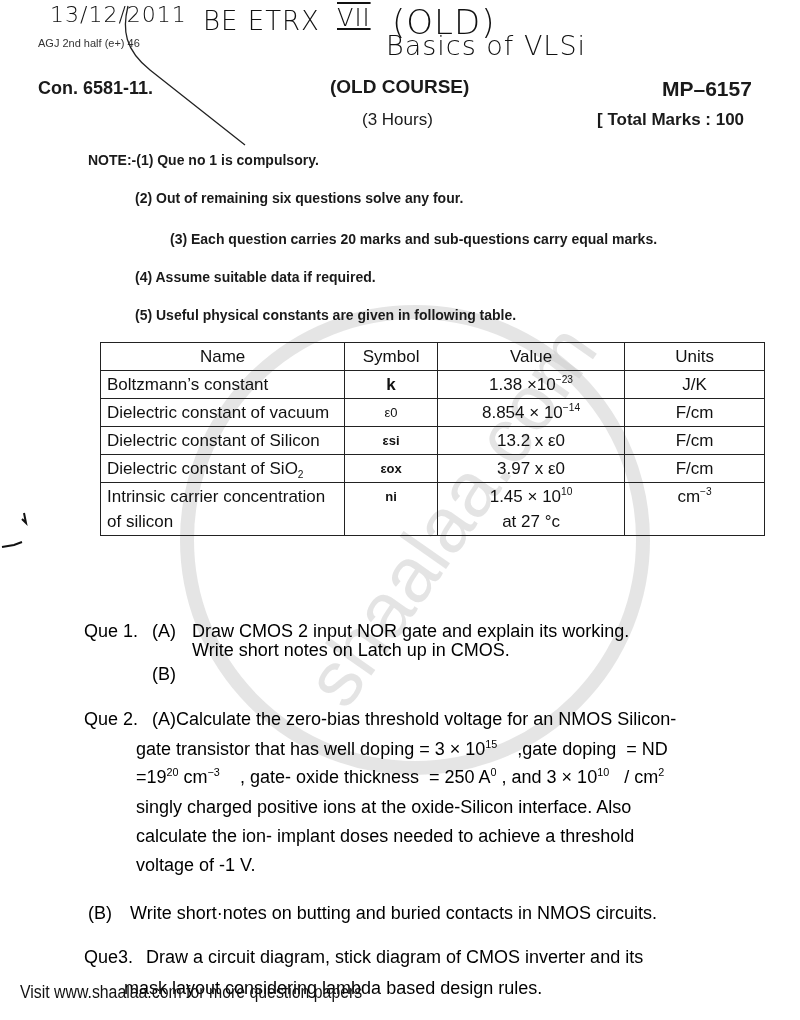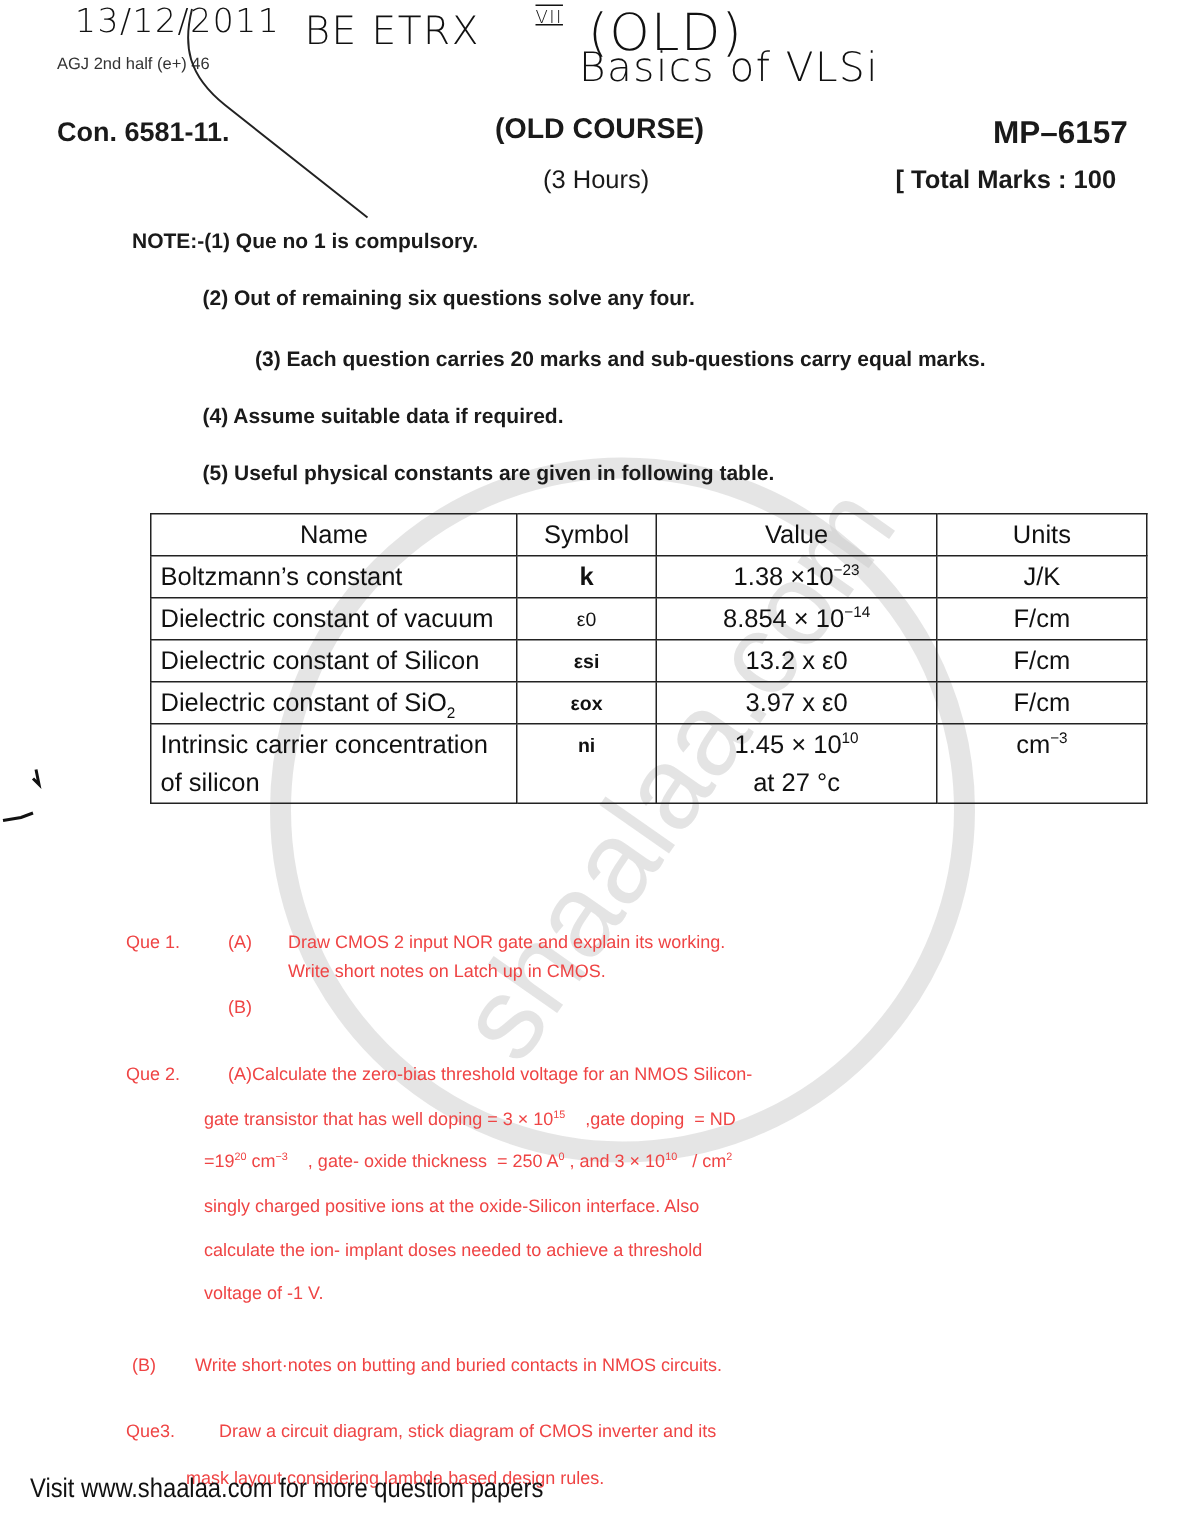--- a/index.html
+++ b/index.html
@@ -1,21 +1,21 @@
 <!DOCTYPE html>
 <html><head>
 <meta charset="utf-8">
 <style>
   html, body { margin:0; padding:0; background:#ffffff; }
   body { width:800px; height:1020px; position:relative; overflow:hidden; color:#1a1a1a; }
   .abs { position:absolute; white-space:nowrap; }
   .hand { font-family:"DejaVu Sans", sans-serif; font-weight:300; color:#111; letter-spacing:1px; }
   .print { font-family:"Liberation Sans", sans-serif; }
   .note { font-family:"Liberation Sans", sans-serif; font-weight:bold; font-size:14px; }
-  .q { font-family:"Liberation Sans", sans-serif; font-size:12px; color:#ef4444; }
+  .q { font-family:"Liberation Sans", sans-serif; font-size:18px; color:#000000; }
   sup { font-size:0.6em; vertical-align:super; line-height:0; }
   sub { font-size:0.6em; vertical-align:sub; line-height:0; }
 
   
   .wm-circle { position:absolute; left:180px; top:305px; width:470px; height:470px; border:14px solid #cfcfcf; border-radius:50%; opacity:0.55; box-sizing:border-box; }
   .wm-text { position:absolute; left:230px; top:470px; font-family:"Liberation Sans", sans-serif; font-size:78px; color:#cfcfcf; opacity:0.55; transform:rotate(-55deg); transform-origin:center; white-space:nowrap; }
 
   
   table.consts { position:absolute; left:100px; top:342px; width:665px; border-collapse:collapse; font-family:"Liberation Sans", sans-serif; font-size:17px; color:#111; }
   table.consts td, table.consts th { border:1.5px solid #222; padding:1px 6px; vertical-align:top; line-height:25px; font-weight:normal; }
@@ -29,21 +29,21 @@
   .pen-line { position:absolute; }
 </style>
 </head>
 <body>
 
 <div class="wm-circle"></div>
 <div class="wm-text">shaalaa.com</div>
 
 <div class="abs hand" style="left:50px; top:2px; font-size:22px;">13/12/2011</div>
 <div class="abs hand" style="left:203px; top:6px; font-size:26px;">BE ETRX</div>
-<div class="abs hand" style="left:357px; top:4px; font-size:12px; text-decoration:overline underline;">VII</div>
+<div class="abs hand" style="left:337px; top:4px; font-size:24px; text-decoration:overline underline;">VII</div>
 <div class="abs hand" style="left:392px; top:2px; font-size:34px;">(OLD)</div>
 <div class="abs hand" style="left:386px; top:30px; font-size:27px;">Basics of VLSi</div>
 
 <div class="abs print" style="left:38px; top:37px; font-size:11px; color:#333;">AGJ 2nd half (e+) 46</div>
 
 <svg class="pen-line" style="left:0; top:0;" width="800" height="160">
   <path d="M128 6 C 122 30, 125 50, 150 70 L 245 145" stroke="#222" stroke-width="1.3" fill="none"></path>
 </svg>
 
 <div class="abs print" style="left:38px; top:78px; font-size:18px; font-weight:bold;">Con. 6581-11.</div>

